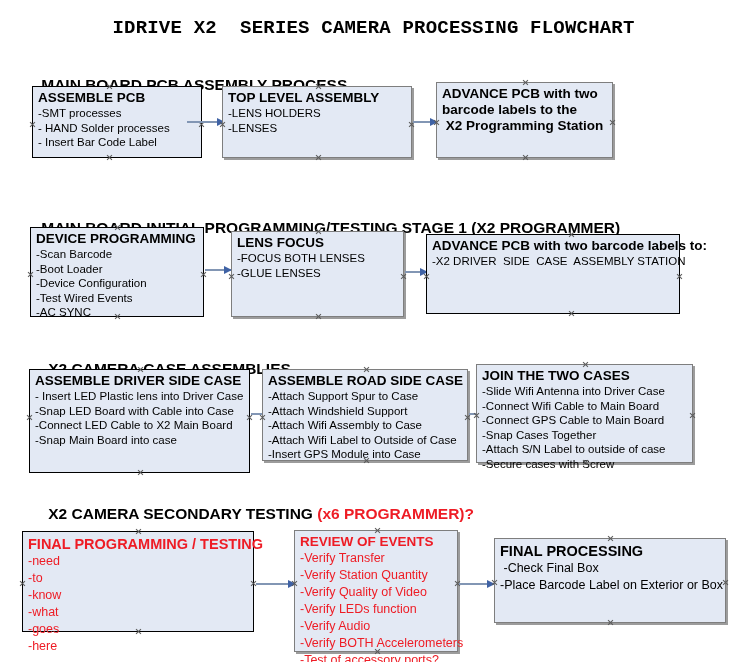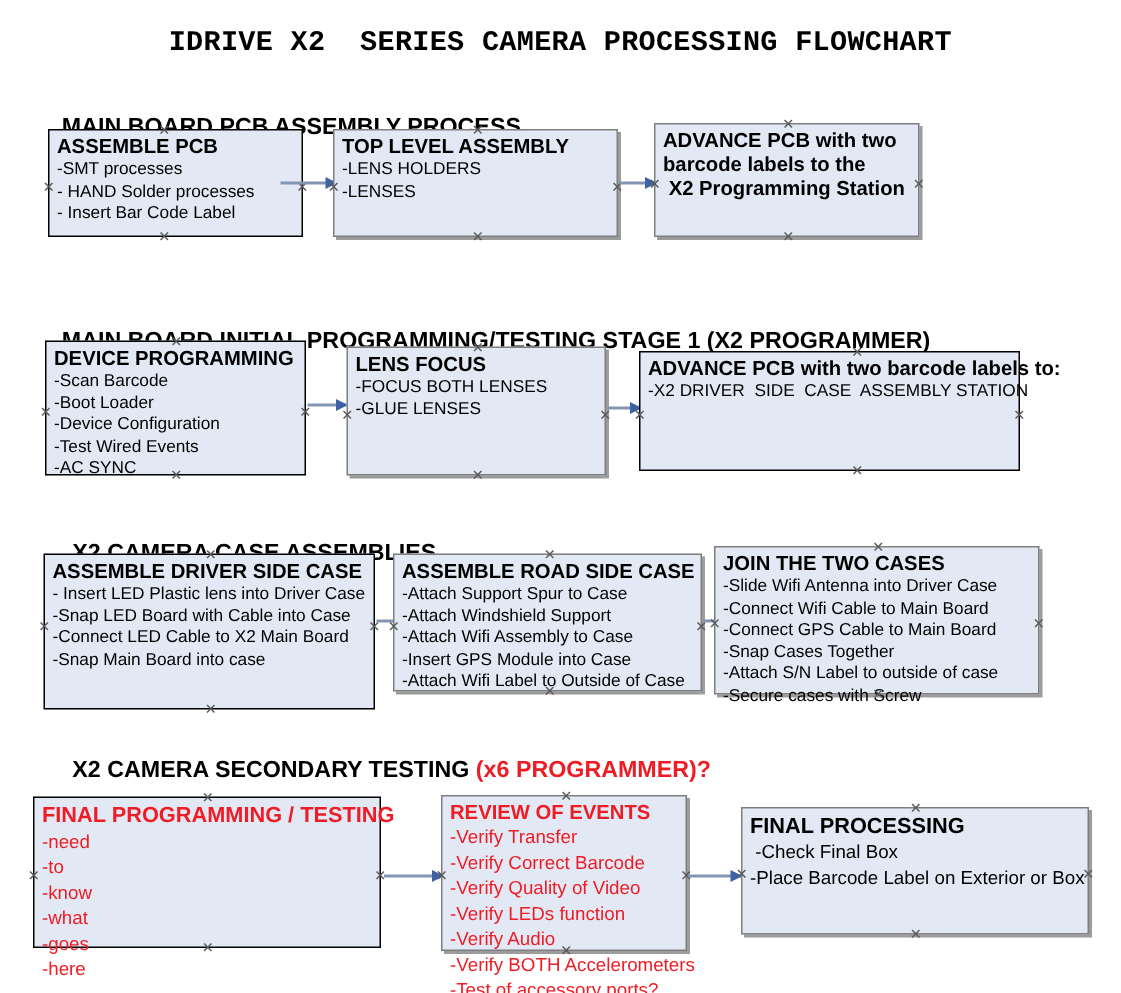--- a/index.html
+++ b/index.html
@@ -230,22 +230,22 @@
 
   <div class="conn" style="left:251px; top:413px; width:22px;">
     <span class="arrow"></span>
   </div>
 
   <div class="node shadow" style="left:262px; top:369px; width:206px; height:92px;">
     <div class="n-title">ASSEMBLE ROAD SIDE CASE</div>
     <div class="n-line">-Attach Support Spur to Case</div>
     <div class="n-line">-Attach Windshield Support</div>
     <div class="n-line">-Attach Wifi Assembly to Case</div>
+    <div class="n-line">-Attach Wifi Label to Outside of Case</div>
     <div class="n-line">-Insert GPS Module into Case</div>
-    <div class="n-line">-Attach Wifi Label to Outside of Case</div>
     <span class="handle" style="left:100px; top:-4px;"></span>
     <span class="handle" style="left:100px; bottom:-4px;"></span>
     <span class="handle" style="left:-4px; top:44px;"></span>
     <span class="handle" style="right:-4px; top:44px;"></span>
   </div>
 
   <div class="conn" style="left:469px; top:413px; width:20px;">
     <span class="arrow"></span>
   </div>
 
@@ -278,24 +278,24 @@
     <span class="handle" style="left:112px; top:-4px;"></span>
     <span class="handle" style="left:112px; bottom:-4px;"></span>
     <span class="handle" style="left:-4px; top:48px;"></span>
     <span class="handle" style="right:-4px; top:48px;"></span>
   </div>
 
   <div class="conn" style="left:256px; top:583px; width:39px;">
     <span class="arrow"></span>
   </div>
 
-  <div class="node shadow redtext" style="left:294px; top:530px; width:164px; height:104px;">
+  <div class="node shadow redtext" style="left:294px; top:530px; width:164px; height:122px;">
     <div class="n-title">REVIEW OF EVENTS</div>
     <div class="n-line big">-Verify Transfer</div>
-    <div class="n-line big">-Verify Correct Barcode</div>
+    <div class="n-line big">-Verify Station Quantity</div>
     <div class="n-line big">-Verify Quality of Video</div>
     <div class="n-line big">-Verify LEDs function</div>
     <div class="n-line big">-Verify Audio</div>
     <div class="n-line big">-Verify BOTH Accelerometers</div>
     <div class="n-line big">-Test of accessory ports?</div>
     <span class="handle" style="left:79px; top:-4px;"></span>
     <span class="handle" style="left:79px; bottom:-4px;"></span>
     <span class="handle" style="left:-4px; top:49px;"></span>
     <span class="handle" style="right:-4px; top:49px;"></span>
   </div>

